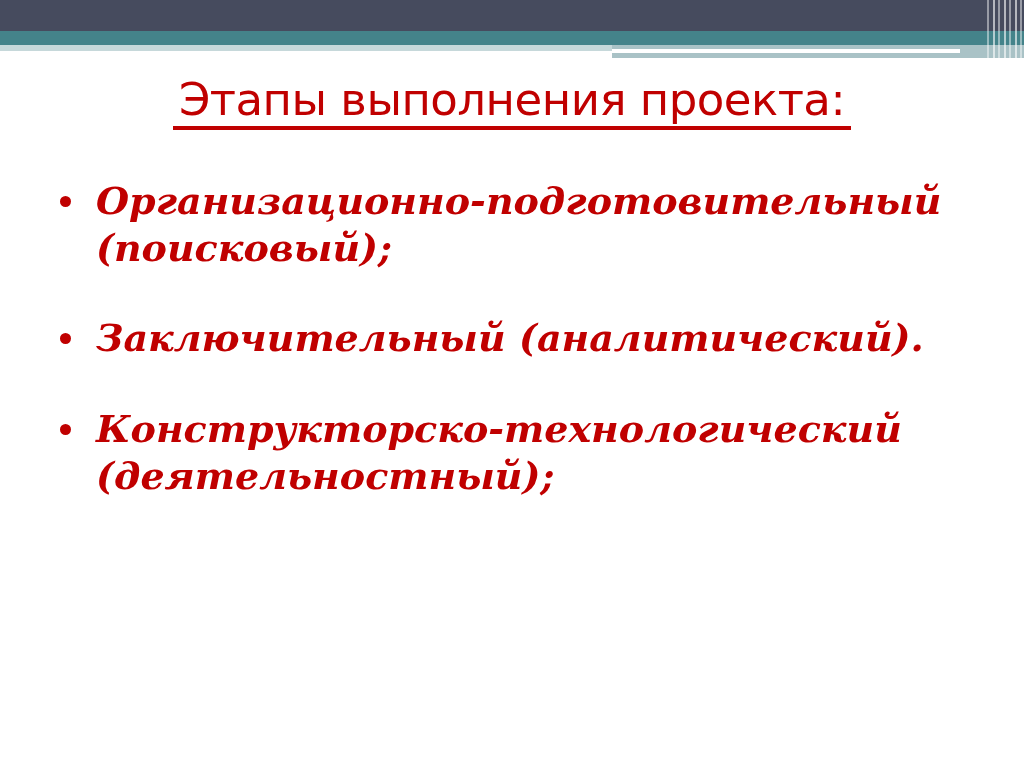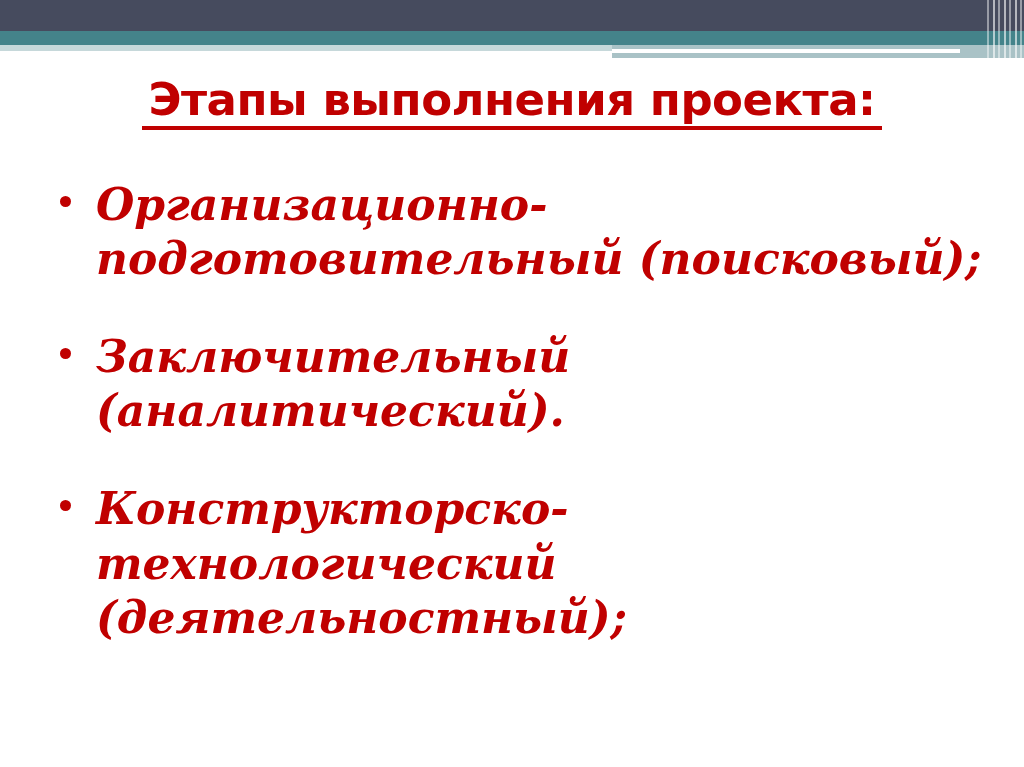--- a/index.html
+++ b/index.html
@@ -96,21 +96,21 @@
   
   .title-wrap {
     position: absolute;
     top: 46px; left: 0;
     width: 1024px;
     text-align: center;
   }
   .title {
     display: inline-block;
     font-family: "DejaVu Sans", sans-serif;
-    font-weight: bold;
+    font-weight: normal;
     font-size: 45px;
     line-height: 1.05;
     color: #C00000;
     letter-spacing: -0.5px;
     border-bottom: 4px solid #C00000;
     padding: 0 6px 3px 6px;
     white-space: nowrap;
     text-align: right;
   }
 
@@ -126,21 +126,21 @@
     margin: 0;
     padding: 0;
   }
   ul.bullets > li {
     position: relative;
     padding-left: 52px;
     margin: 0 0 44px 0;
     font-family: "DejaVu Serif", serif;
     font-weight: bold;
     font-style: italic;
-    font-size: 44px;
+    font-size: 38px;
     line-height: 1.23;
     color: #C00000;
   }
   ul.bullets > li:last-child {
     margin-bottom: 0;
   }
   .bullet-dot {
     position: absolute;
     left: 16px;
     top: 18px;

